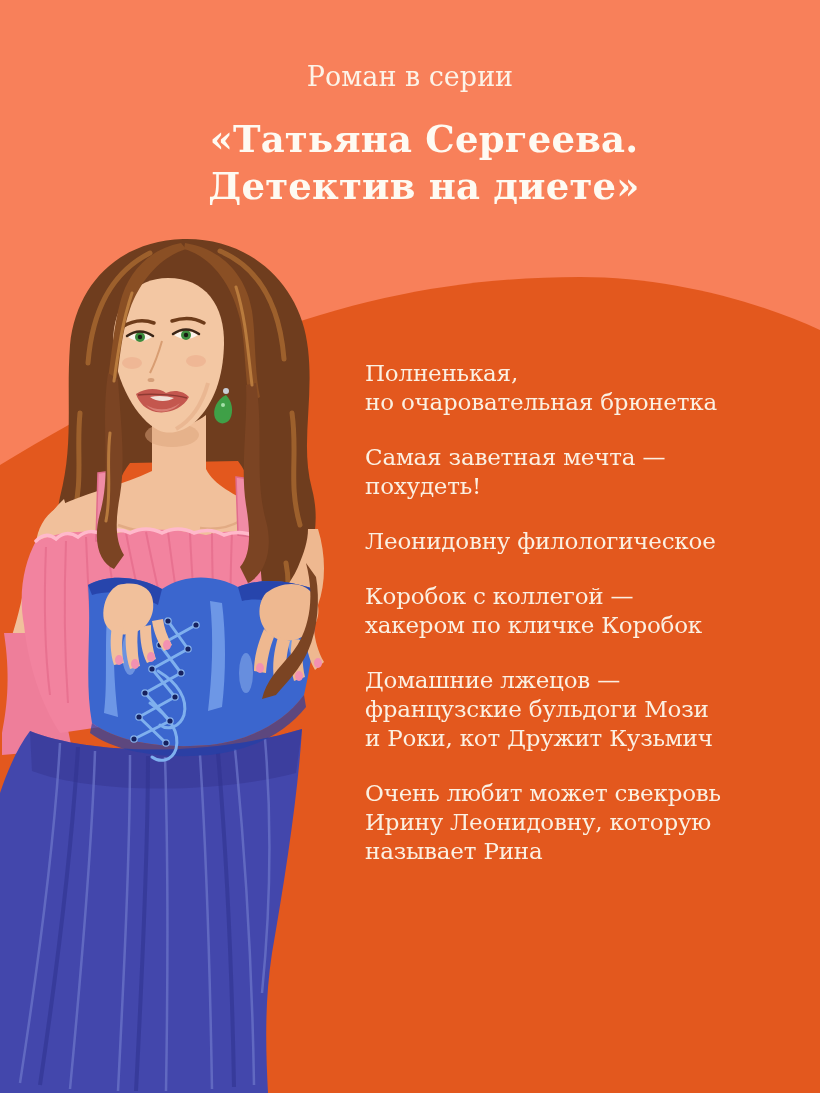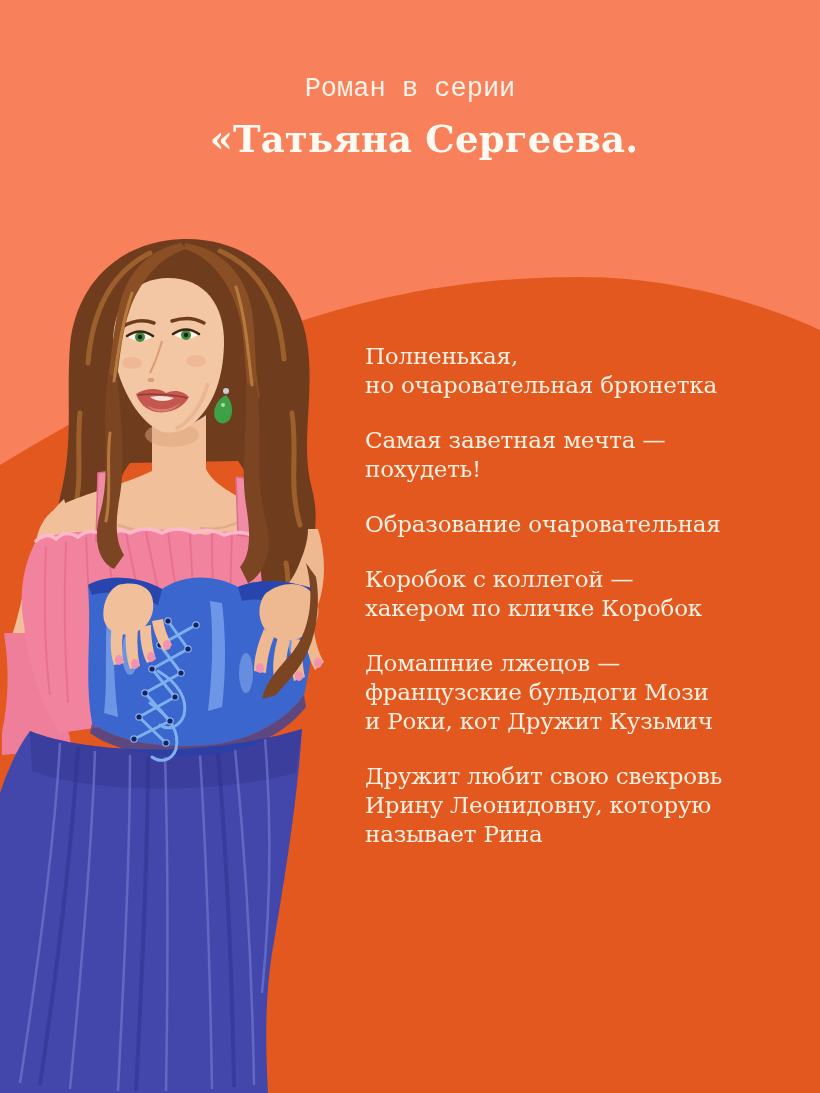--- a/index.html
+++ b/index.html
@@ -7,56 +7,56 @@
     position:relative;
     width:820px;height:1093px;
     margin:0 auto;
     overflow:hidden;
     background:var(--bg-top,#F8805A);
     font-family:"DejaVu Serif","Liberation Serif",serif;
   }
   .blob-svg{position:absolute;left:0;top:0;width:820px;height:1093px;display:block;}
   .blob-path{fill:var(--bg-blob,#E3581E);}
   .kicker{
-    position:absolute;left:0;right:0;top:72px;
+    position:absolute;left:0;right:0;top:60px;
     text-align:center;
     font-size:27px;line-height:34px;
     color:var(--text-kicker,#FCF3E8);
-    font-family:Liberation Mono, monospace;
   }
   .title{
     position:absolute;left:0;right:0;top:116px;
     text-align:center;
     font-size:37px;line-height:47px;font-weight:bold;
     color:var(--text-title,#FEFAF2);
     letter-spacing:.2px;
     padding-left:28px;
   }
   .facts{
-    position:absolute;left:365px;top:342px;width:450px;
+    position:absolute;left:365px;top:359px;width:450px;
     font-size:23px;line-height:29px;
     color:var(--text-body,#FBF0E2);
     letter-spacing:-.2px;
   }
   .fact{margin:0 0 26px 0;}
   .fact-line{white-space:nowrap;}
   .woman-svg{position:absolute;left:0;top:233px;width:370px;height:860px;display:block;}
 </style>
 </head>
 <body>
 
 <div class="page" style="--bg-top: #F8805A; --bg-blob: #E3581E; --text-kicker: #FCF3E8; --text-title: #FEFAF2; --text-body: #FBF0E2;">
 
   <svg class="blob-svg" viewBox="0 0 820 1093" aria-hidden="true">
     <path class="blob-path" d="M0,465 C230,325 400,277 580,277 C670,277 760,302 820,330 L820,1093 L0,1093 Z"></path>
   </svg>
 
   <div class="kicker">Роман в серии</div>
   <div class="title">
     <div>«Татьяна Сергеева.</div>
+    <div>Детектив на диете»</div>
   </div>
 
   <svg class="woman-svg" viewBox="0 0 370 860" aria-hidden="true" aria-label="Брюнетка в розовой сорочке держит синий корсет на фоне синей юбки">
 
     <g>
       <path fill="#6F3D1E" d="M183,6 C118,8 76,52 70,112 C66,168 74,210 60,264 C48,320 80,334 62,378 C52,420 94,432 110,408 C118,396 114,372 114,350 L114,282 C114,260 120,242 130,230 L238,228 C250,244 256,264 256,290 L254,356 C252,382 258,402 274,410 C302,420 322,396 312,360 C302,326 324,302 312,256 C300,212 314,168 308,116 C302,54 252,4 183,6 Z"></path>
       <path fill="none" stroke="#A9692F" stroke-width="5" stroke-linecap="round" opacity="0.8" d="M150,20 C110,40 92,80 88,130 M220,18 C262,36 280,76 284,126 M80,180 C76,220 84,246 72,290 M292,180 C298,222 288,250 300,292 M96,318 C92,344 100,360 92,378 M286,330 C292,360 284,392 272,408"></path>
     </g>
 
     <g>
@@ -192,31 +192,31 @@
   <div class="facts">
       <div class="fact">
         <div class="fact-line">Полненькая,</div>
         <div class="fact-line">но очаровательная брюнетка</div>
       </div>
       <div class="fact">
         <div class="fact-line">Самая заветная мечта —</div>
         <div class="fact-line">похудеть!</div>
       </div>
       <div class="fact">
-        <div class="fact-line">Образование очаровательная</div>
+        <div class="fact-line">Леонидовну филологическое</div>
       </div>
       <div class="fact">
         <div class="fact-line">Коробок с коллегой —</div>
         <div class="fact-line">хакером по кличке Коробок</div>
       </div>
       <div class="fact">
         <div class="fact-line">Домашние лжецов —</div>
         <div class="fact-line">французские бульдоги Мози</div>
         <div class="fact-line">и Роки, кот Дружит Кузьмич</div>
       </div>
       <div class="fact">
-        <div class="fact-line">Дружит любит свою свекровь</div>
+        <div class="fact-line">Очень любит может свекровь</div>
         <div class="fact-line">Ирину Леонидовну, которую</div>
         <div class="fact-line">называет Рина</div>
       </div>
     </div>
 
 </div>
 
 </body></html>

